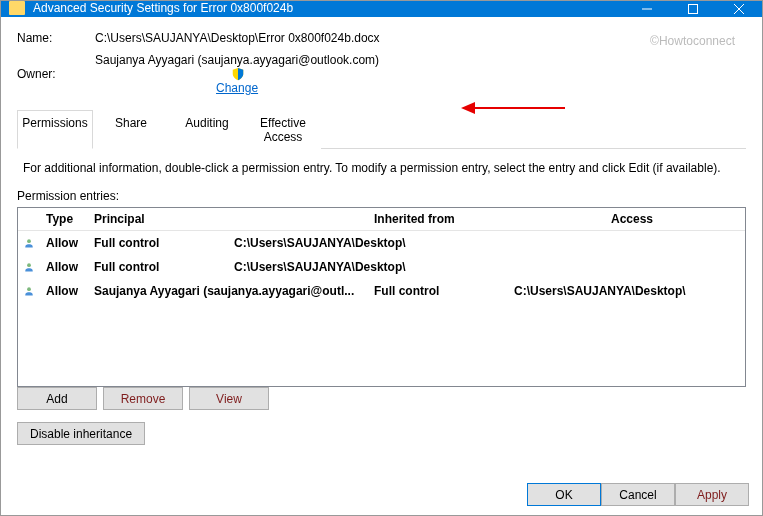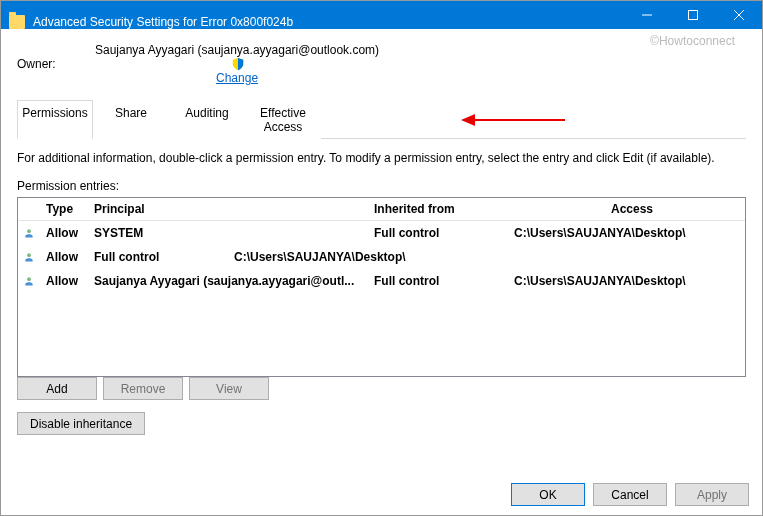--- a/index.html
+++ b/index.html
@@ -1,17 +1,17 @@
 <!DOCTYPE html>
 <html><head>
   <meta charset="utf-8">
   <style>
     * { box-sizing: border-box; margin: 0; padding: 0; font-family: 'Segoe UI', Tahoma, sans-serif; }
     body { background: #fff; width: 763px; height: 516px; overflow: hidden; border: 1px solid #999; }
-    .titlebar { background: #0078d7; color: #fff; height: 28px; display: flex; align-items: flex-end; padding: 0 0 0 8px; font-size: 12px; }
+    .titlebar { background: #0078d7; color: #fff; height: 16px; display: flex; align-items: flex-start; padding: 0 0 0 8px; font-size: 12px; }
     .titlebar .folder-ico { width: 16px; height: 14px; background: #ffd868; border-radius: 1px; margin-right: 8px; position: relative; }
     .titlebar .folder-ico::before { content: ''; position: absolute; top: -3px; left: 0; width: 7px; height: 3px; background: #ffd868; border-radius: 1px 1px 0 0; }
     .titlebar .title-text { flex: 1; }
     .titlebar .win-controls { display: flex; height: 100%; }
     .titlebar .win-btn { width: 46px; display: flex; align-items: center; justify-content: center; cursor: pointer; }
     .titlebar .win-btn svg { stroke: #fff; fill: none; }
     .watermark { position: absolute; top: 34px; right: 28px; color: #bbb; font-size: 12px; pointer-events: none; }
     .content { padding: 14px 16px 10px 16px; position: relative; font-size: 12px; color: #000; }
     .info-row { display: flex; margin-bottom: 8px; align-items: center; }
     .info-label { width: 78px; }
@@ -19,38 +19,38 @@
     .shield-icon { width: 14px; height: 14px; margin: 0 6px 0 8px; position: relative; }
     .shield-icon svg { width: 14px; height: 14px; }
     .change-link { color: #0066cc; text-decoration: underline; cursor: pointer; }
     .arrow-annot { position: absolute; top: 84px; left: 460px; pointer-events: none; }
     .arrow-annot .shaft { width: 90px; height: 2px; background: #e60000; position: absolute; top: 6px; left: 14px; }
     .arrow-annot .head { width: 0; height: 0; border-top: 6px solid transparent; border-bottom: 6px solid transparent; border-right: 14px solid #e60000; position: absolute; top: 1px; left: 0; }
     .tabs { display: flex; border-bottom: 1px solid #d9d9d9; margin-top: 14px; }
     .tab { padding: 5px 0; width: 76px; text-align: center; border: 1px solid transparent; border-bottom: none; cursor: pointer; position: relative; top: 1px; background: #fff; }
     .tab.active { border-color: #d9d9d9; border-bottom: 1px solid #fff; }
     .tab-content { padding-top: 12px; }
-    .info-text { margin-bottom: 14px; }
+    .info-text { margin-bottom: 14px; margin-left: 6px; }
     .entries-label { margin-bottom: 4px; }
     .entries-box { border: 1px solid #828790; height: 180px; overflow: hidden; font-weight: bold; }
     .entries-header { display: flex; background: #fff; border-bottom: 1px solid #e5e5e5; }
     .entries-header .col, .entry-row .col { padding: 4px 6px; overflow: hidden; white-space: nowrap; text-overflow: ellipsis; }
     .col-icon { width: 22px; flex-shrink: 0; }
     .col-type { width: 48px; flex-shrink: 0; }
     .col-principal { width: 280px; flex-shrink: 0; }
     .col-access { width: 140px; flex-shrink: 0; }
     .col-inherited { flex: 1; }
     .entry-row { display: flex; align-items: center; cursor: pointer; }
     .entry-row .col-icon { display: flex; align-items: center; justify-content: center; }
     .user-ico { width: 16px; height: 16px; }
     .buttons-row { display: flex; gap: 6px; }
     .btn { min-width: 80px; height: 23px; border: 1px solid #adadad; background: #e1e1e1; font-size: 12px; cursor: pointer; padding: 0 12px; }
-    .btn:disabled, .btn.disabled { color: #737373; cursor: default; }
+    .btn:disabled, .btn.disabled { color: #7f1d1d; cursor: default; }
     .disable-inh-row { margin-top: 12px; }
-    .footer { position: absolute; bottom: 10px; right: 14px; display: flex; gap: 8px; }
+    .footer { position: absolute; bottom: 10px; right: 14px; display: flex; }
     .footer .btn { min-width: 74px; }
     .footer .btn.primary { border-color: #0078d7; }
   </style>
 </head>
 <body>
 
 <div class="titlebar">
   <div class="folder-ico"></div>
   <div class="title-text">Advanced Security Settings for Error 0x800f024b</div>
   <div class="win-controls">
@@ -69,20 +69,24 @@
           <line x1="0" y1="0" x2="10" y2="10" stroke-width="1"></line>
           <line x1="10" y1="0" x2="0" y2="10" stroke-width="1"></line>
         </svg>
       </div>
   </div>
 </div>
 
 <div class="watermark">©Howtoconnect</div>
 
 <div class="content">
+  <div class="info-row">
+    <div class="info-label">Name:</div>
+    <div>C:\Users\SAUJANYA\Desktop\Error 0x800f024b.docx</div>
+  </div>
   <div class="info-row">
     <div class="info-label">Owner:</div>
     <div class="owner-row">
       <span>Saujanya Ayyagari (saujanya.ayyagari@outlook.com)</span>
       <span class="shield-icon">
         <svg viewBox="0 0 16 16">
             <path d="M8 1 L14 3 V8 C14 11 11 14 8 15 C5 14 2 11 2 8 V3 Z" fill="#ffd700"></path>
             <path d="M8 1 L14 3 V8 C14 11 11 14 8 15 V1 Z" fill="#0078d7"></path>
           </svg>
       </span>
@@ -115,21 +119,20 @@
       </div>
       <div id="entries-body">
           <div class="entry-row">
             <div class="col col-icon">
               <svg class="user-ico" viewBox="0 0 16 16">
                 <circle cx="8" cy="5" r="3" fill="#7db87d"></circle>
                 <path d="M2 15 C2 10 6 10 8 10 C10 10 14 10 14 15 Z" fill="#4a90d9"></path>
               </svg>
             </div>
             <div class="col col-type">Allow</div>
-            <div class="col col-principal">SYSTEM</div>
             <div class="col col-access">Full control</div>
             <div class="col col-inherited">C:\Users\SAUJANYA\Desktop\</div>
           </div>
           <div class="entry-row">
             <div class="col col-icon">
               <svg class="user-ico" viewBox="0 0 16 16">
                 <circle cx="8" cy="5" r="3" fill="#7db87d"></circle>
                 <path d="M2 15 C2 10 6 10 8 10 C10 10 14 10 14 15 Z" fill="#4a90d9"></path>
               </svg>
             </div>

